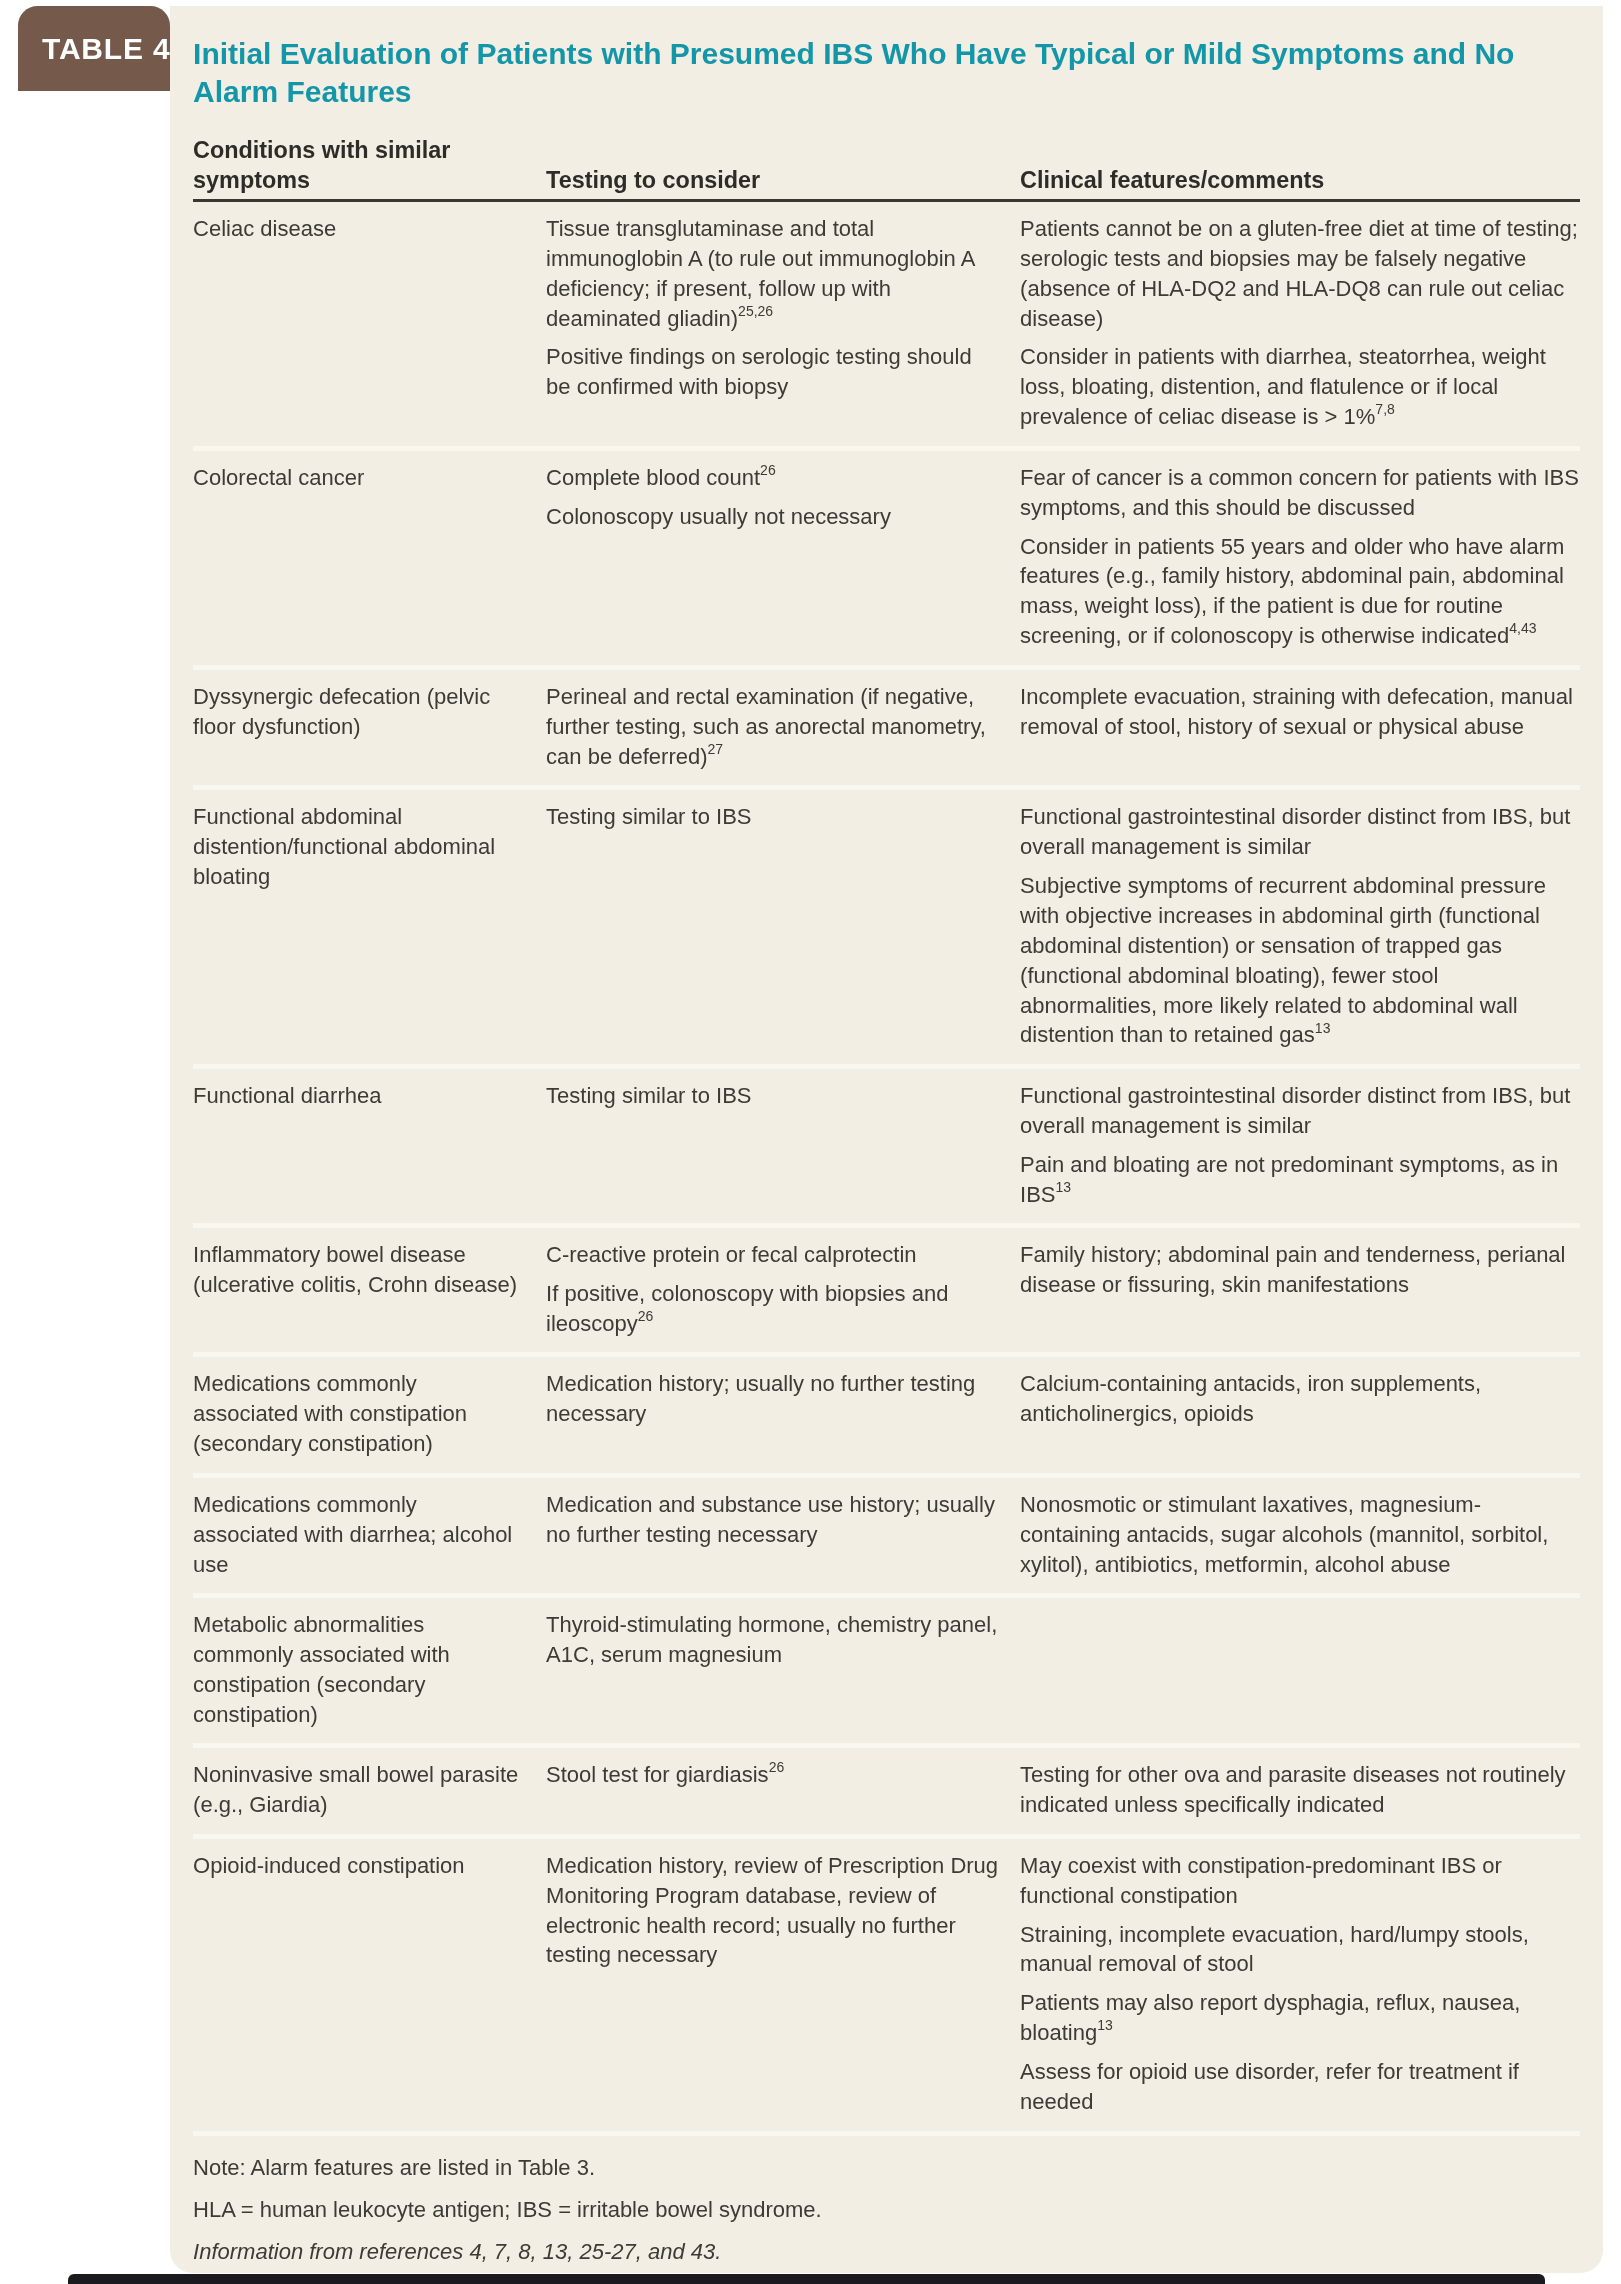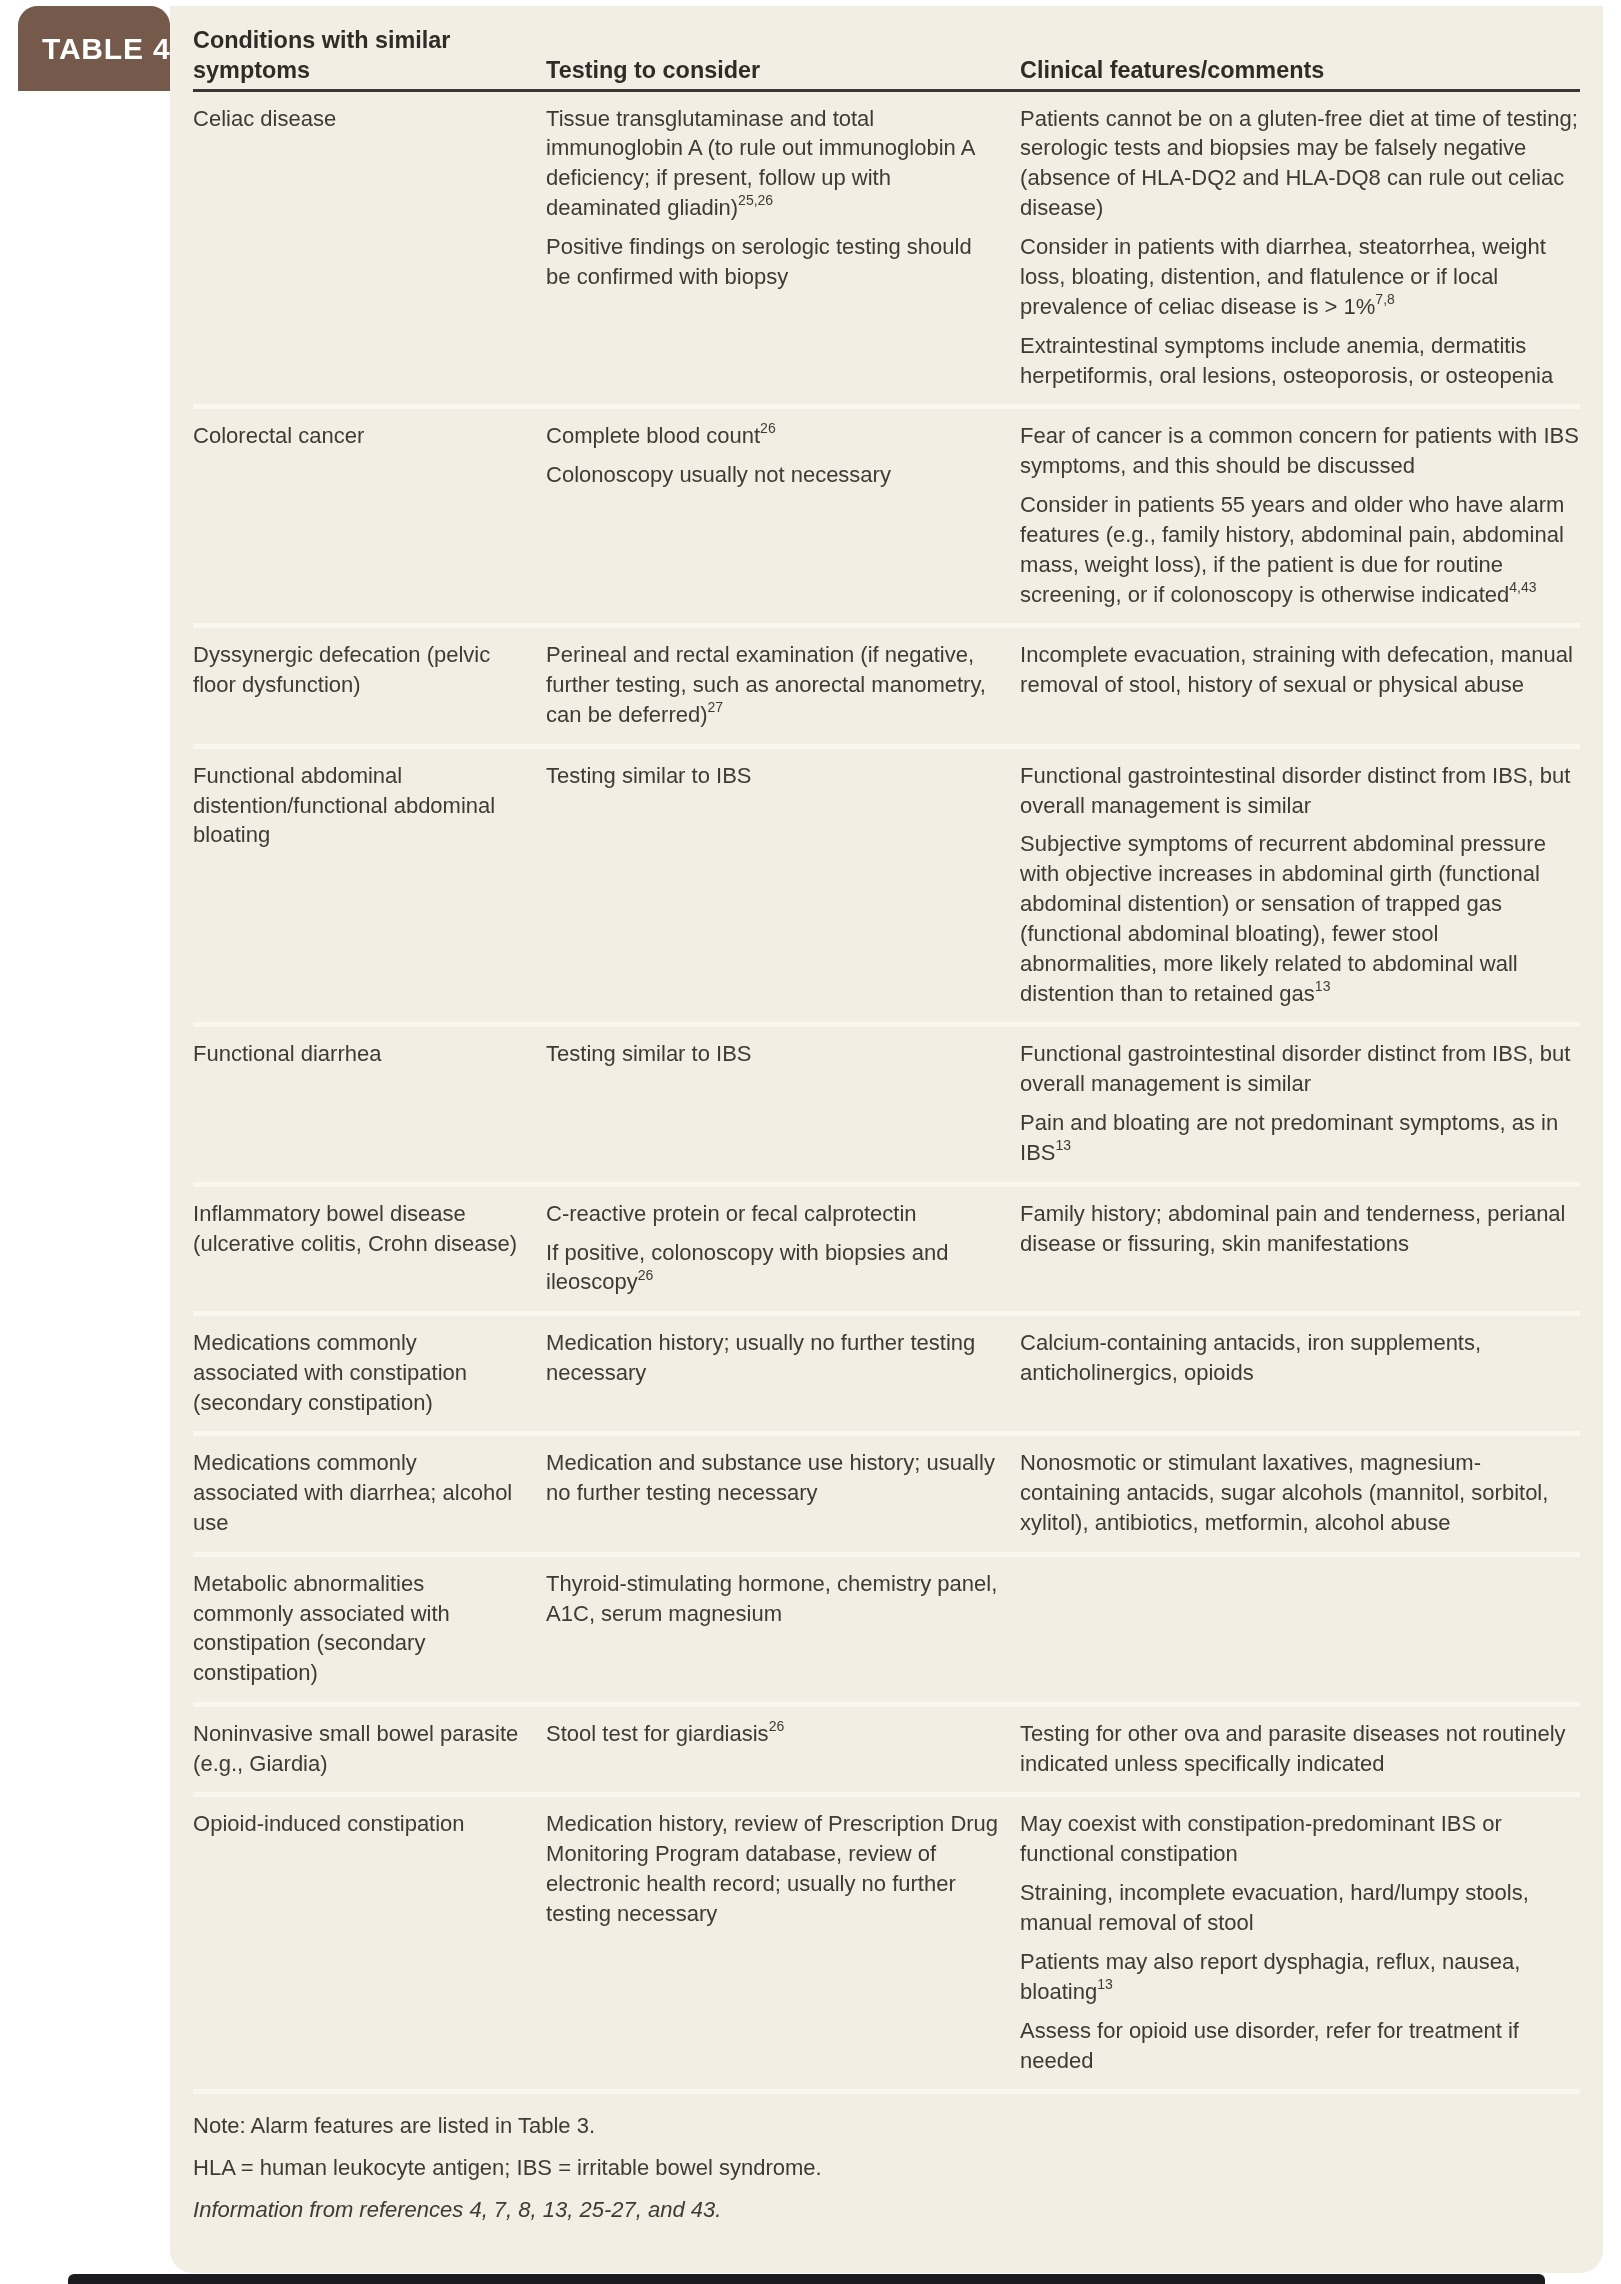--- a/index.html
+++ b/index.html
@@ -78,38 +78,38 @@
   }
 </style>
 </head>
 <body>
 
 <div class="card">
   <div class="card-header">
     <div class="table-tag">TABLE 4</div>
   </div>
   <div class="card-body">
+    <div class="table-title">Initial Evaluation of Patients with Presumed IBS Who Have Typical or Mild Symptoms and No Alarm Features</div>
     <div class="thead">
       <div class="th">Conditions with similar symptoms</div>
       <div class="th">Testing to consider</div>
       <div class="th">Clinical features/comments</div>
     </div>
     <div class="rows">
         <div class="row">
           <div class="cell cell-condition">
             <p>Celiac disease</p>
           </div>
           <div class="cell cell-testing">
             <p>Tissue transglutaminase and total immunoglobin A (to rule out immunoglobin A deficiency; if present, follow up with deaminated gliadin)<sup>25,26</sup></p>
             <p>Positive findings on serologic testing should be confirmed with biopsy</p>
           </div>
           <div class="cell cell-clinical">
             <p>Patients cannot be on a gluten-free diet at time of testing; serologic tests and biopsies may be falsely negative (absence of HLA-DQ2 and HLA-DQ8 can rule out celiac disease)</p>
             <p>Consider in patients with diarrhea, steatorrhea, weight loss, bloating, distention, and flatulence or if local prevalence of celiac disease is &gt; 1%<sup>7,8</sup></p>
-            <p>Extraintestinal symptoms include anemia, dermatitis herpetiformis, oral lesions, osteoporosis, or osteopenia</p>
           </div>
         </div>
         <div class="row">
           <div class="cell cell-condition">
             <p>Colorectal cancer</p>
           </div>
           <div class="cell cell-testing">
             <p>Complete blood count<sup>26</sup></p>
             <p>Colonoscopy usually not necessary</p>
           </div>

